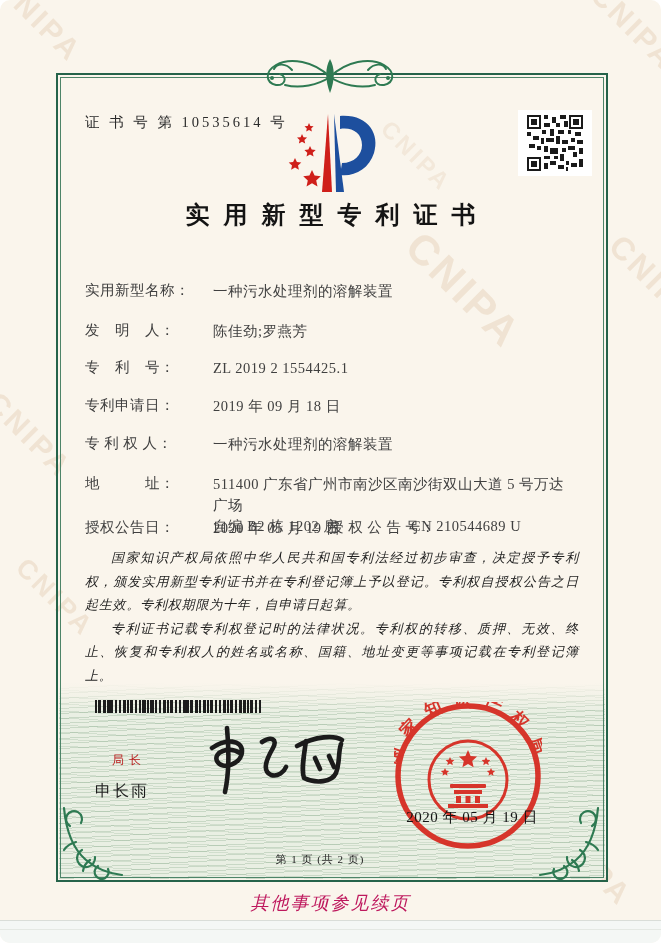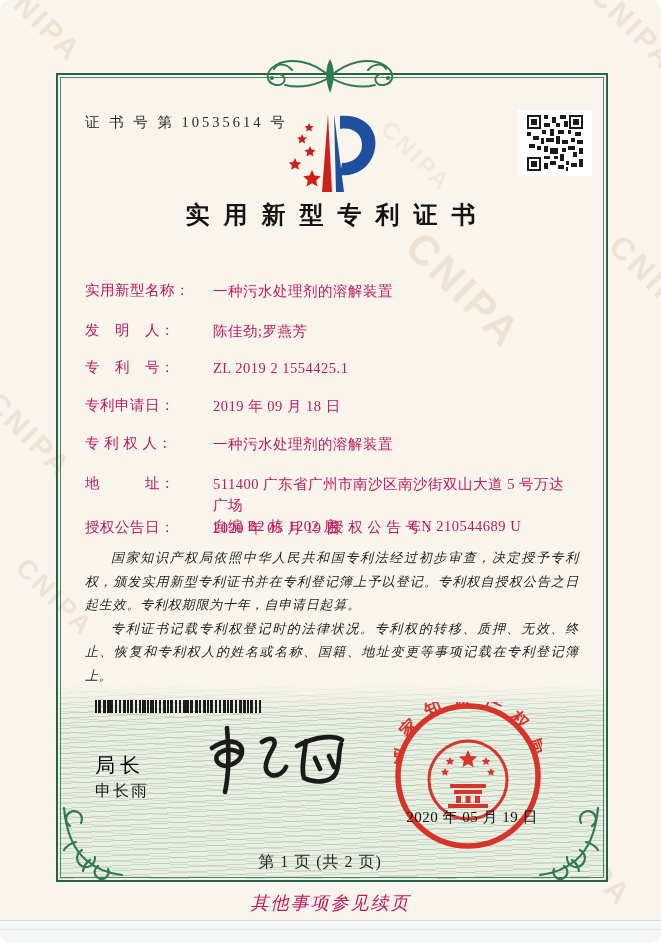--- a/index.html
+++ b/index.html
@@ -51,21 +51,21 @@
   .cert-no{position:absolute;left:85px;top:113px;font-size:14.5px;letter-spacing:3px;color:#2b2b2b;}
   .logo{position:absolute;left:282px;top:106px;}
   .qr-wrap{position:absolute;left:518px;top:110px;width:74px;height:66px;background:#ffffff;}
   .qr-wrap svg{position:absolute;left:9px;top:5px;}
   .title{
     position:absolute;left:57px;right:57px;top:199px;text-align:center;
     font-size:24px;font-weight:700;color:#141414;letter-spacing:14px;text-indent:14px;
   }
   
   .fields{position:absolute;left:85px;top:0;width:490px;}
-  .frow{position:absolute;left:0;font-size:14.5px;color:#be185d;letter-spacing:0.5px;}
+  .frow{position:absolute;left:0;font-size:14.5px;color:#404040;letter-spacing:0.5px;}
   .frow .lab{display:inline-block;width:128px;vertical-align:top;}
   .frow .val{display:inline-block;vertical-align:top;white-space:pre-line;max-width:360px;line-height:21px;}
   .r0{top:281px;} .r1{top:321px;} .r2{top:358px;} .r3{top:396px;}
   .r4{top:434px;} .r5{top:474px;} .r6{top:518px;width:520px;}
   .r6 .lab2{position:absolute;left:244px;top:0;}
   .r6 .val2{position:absolute;left:326px;top:0;}
   
   .paras{
     position:absolute;left:85px;top:546px;width:494px;
     font-size:13px;font-style:italic;line-height:23.5px;color:#1f1f1f;
@@ -73,29 +73,29 @@
   }
   .paras p{margin:0;text-indent:2em;}
   
   .barcode{
     position:absolute;left:95px;top:700px;width:167px;height:13px;
     background-image:
       repeating-linear-gradient(90deg,#1c1c1c 0 2px,rgba(0,0,0,0) 2px 4px),
       repeating-linear-gradient(90deg,#1c1c1c 0 1px,rgba(0,0,0,0) 1px 5px),
       repeating-linear-gradient(90deg,rgba(0,0,0,0) 0 3px,#1c1c1c 3px 4px,rgba(0,0,0,0) 4px 11px);
   }
-  .officer-title{position:absolute;left:95px;top:752px;font-size:20px;letter-spacing:5px;color:#000000;}
+  .officer-title{position:absolute;left:112px;top:752px;font-size:12px;letter-spacing:5px;color:#b91c1c;}
   .officer-name{position:absolute;left:95px;top:781px;font-size:16px;letter-spacing:2px;color:#1c1c1c;}
   .signature{position:absolute;left:196px;top:716px;}
   .seal{position:absolute;left:394px;top:702px;opacity:0.93;}
   .seal-date{
     position:absolute;left:392px;top:808px;width:160px;text-align:center;
     font-size:15px;color:#141414;letter-spacing:0.5px;
   }
-  .page-num{position:absolute;left:238px;top:852px;width:164px;text-align:center;font-size:16px;color:#262626;letter-spacing:1px;}
+  .page-num{position:absolute;left:238px;top:852px;width:164px;text-align:center;font-size:11px;color:#262626;letter-spacing:1px;}
   .note{position:absolute;left:0;right:0;top:891px;text-align:center;font-size:18px;font-style:italic;color:#be185d;letter-spacing:2px;}
   
   .page-edge{
     position:absolute;left:0;right:0;bottom:0;height:22px;
     background:#f4f7f5;border-top:1px solid #d9ddd8;
   }
   .page-edge::after{
     content:"";position:absolute;left:0;right:0;top:8px;height:1px;background:#e4e8e3;
   }
 </style>

